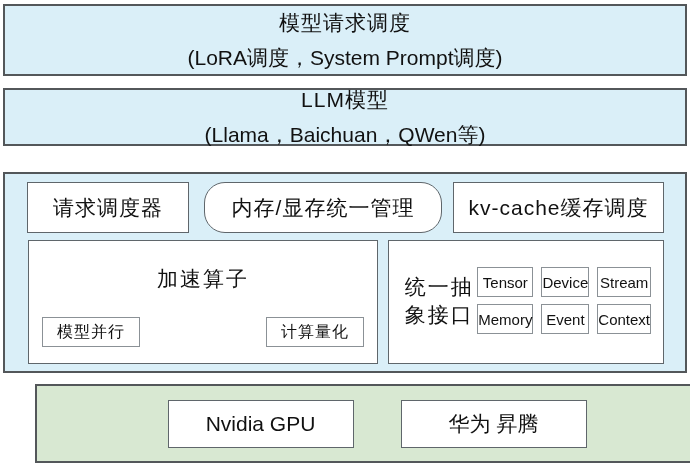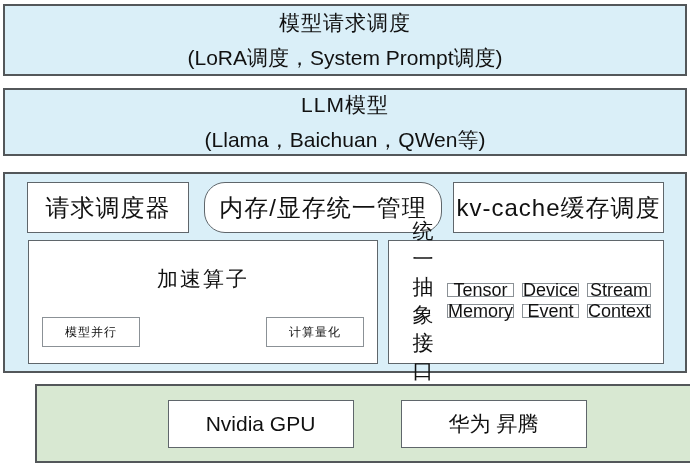--- a/index.html
+++ b/index.html
@@ -14,33 +14,33 @@
 
   .section{
     position:absolute;left:3px;width:684px;
     border:2px solid var(--border-dark,#53575a);
     box-sizing:border-box;
   }
   .blue{background:var(--blue,#daeff8);}
   .green{background:var(--green,#d8e8d2);}
 
   #layer-scheduling{top:4px;height:72px;}
-  #layer-models{top:88px;height:68px;}
+  #layer-models{top:88px;height:58px;}
   #layer-runtime{top:172px;height:201px;}
   #layer-hardware{top:384px;height:79px;display:flex;align-items:center;justify-content:center;gap:47px;margin-left:32px;}
 
   .stack-center{display:flex;flex-direction:column;align-items:center;justify-content:center;gap:7px;}
   .layer-title{font-size:21px;letter-spacing:1px;}
   .layer-subtitle{font-size:21px;}
 
   .tbox{
     position:absolute;top:8px;height:51px;background:#fff;
     border:1.5px solid var(--border-box,#5f666b);box-sizing:border-box;
     display:flex;align-items:center;justify-content:center;
-    font-size:24px;letter-spacing:1px;
+    font-size:21px;letter-spacing:1px;
   }
   #tbox-1{left:22px;width:162px;}
   #tbox-2{left:199px;width:238px;border-radius:21px;}
   #tbox-3{left:448px;width:211px;}
 
   .bigbox{
     position:absolute;top:66px;height:124px;background:#fff;
     border:1.5px solid var(--border-box,#5f666b);box-sizing:border-box;
   }
   #accel-box{
@@ -48,35 +48,35 @@
     display:flex;flex-direction:column;
     padding:0 13px 16px;
   }
   .bigbox-title{font-size:21px;letter-spacing:2px;text-align:center;}
   #accel-box .bigbox-title{flex:1;display:flex;align-items:center;justify-content:center;}
   .accel-row{display:flex;justify-content:space-between;}
   .sub-box{
     width:98px;height:30px;background:#fff;
     border:1px solid var(--border-sub,#8b9196);box-sizing:border-box;
     display:flex;align-items:center;justify-content:center;
-    font-size:12px;letter-spacing:1px;
+    font-size:16px;letter-spacing:1px;
   }
 
   #iface-box{
     left:383px;width:276px;
     display:flex;flex-direction:row;align-items:center;
     padding:5px 12px 8px;
   }
   #iface-box .bigbox-title{height:44px;display:flex;align-items:center;justify-content:center;}
   .iface-grid{display:grid;grid-template-columns:repeat(3,1fr);gap:7px 8px;width:100%;}
   .iface-cell{
-    height:14px;background:#fff;
+    height:30px;background:#fff;
     border:1px solid var(--border-sub,#8b9196);box-sizing:border-box;
     display:flex;align-items:center;justify-content:center;
-    font-size:18px;
+    font-size:15px;
   }
 
   .hw-box{
     width:186px;height:48px;background:#fff;
     border:1.5px solid var(--border-box,#5f666b);box-sizing:border-box;
     display:flex;align-items:center;justify-content:center;
     font-size:21px;
   }
 </style>
 </head>

